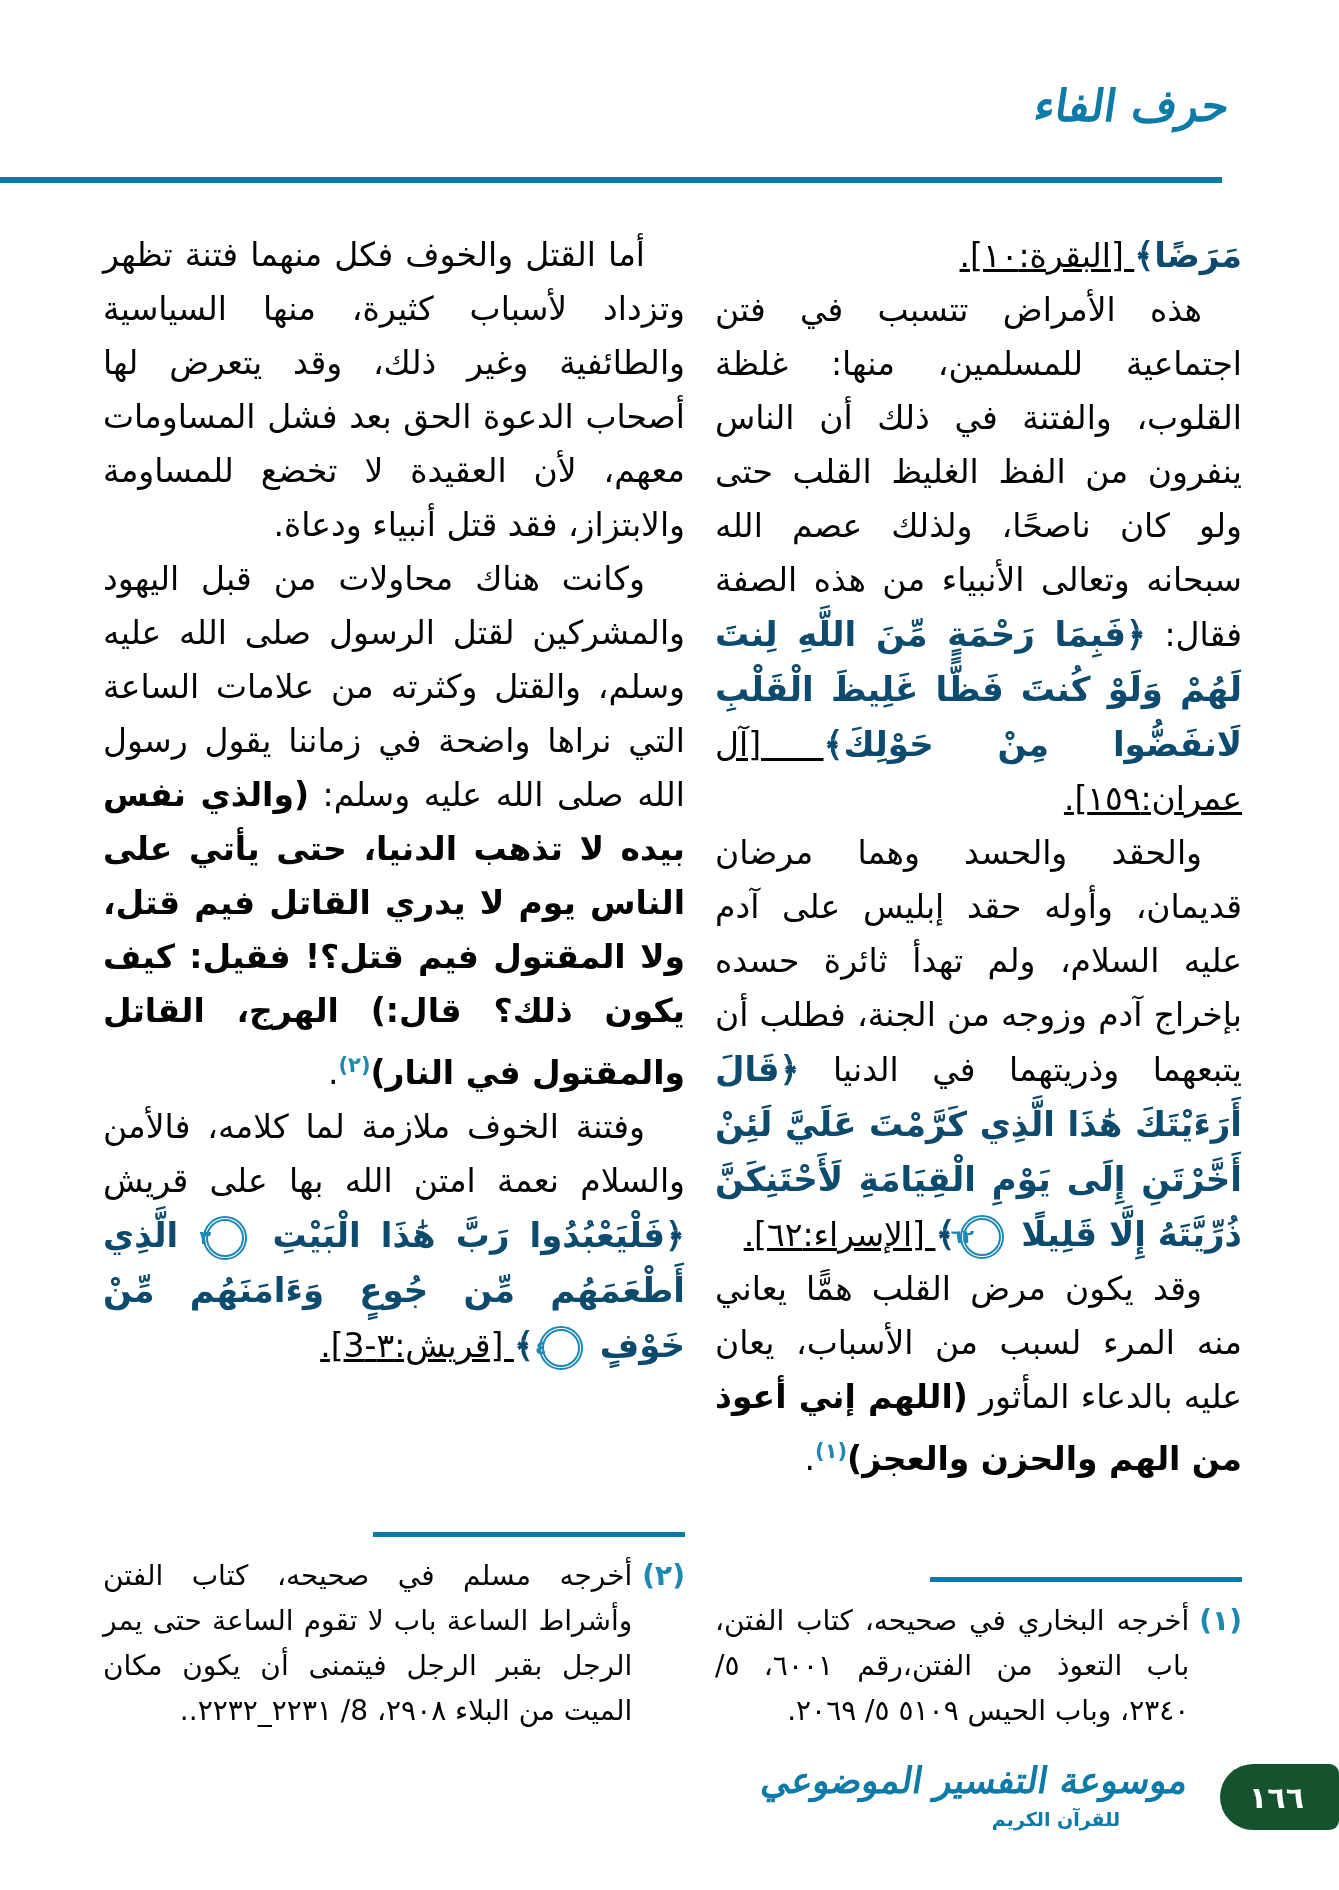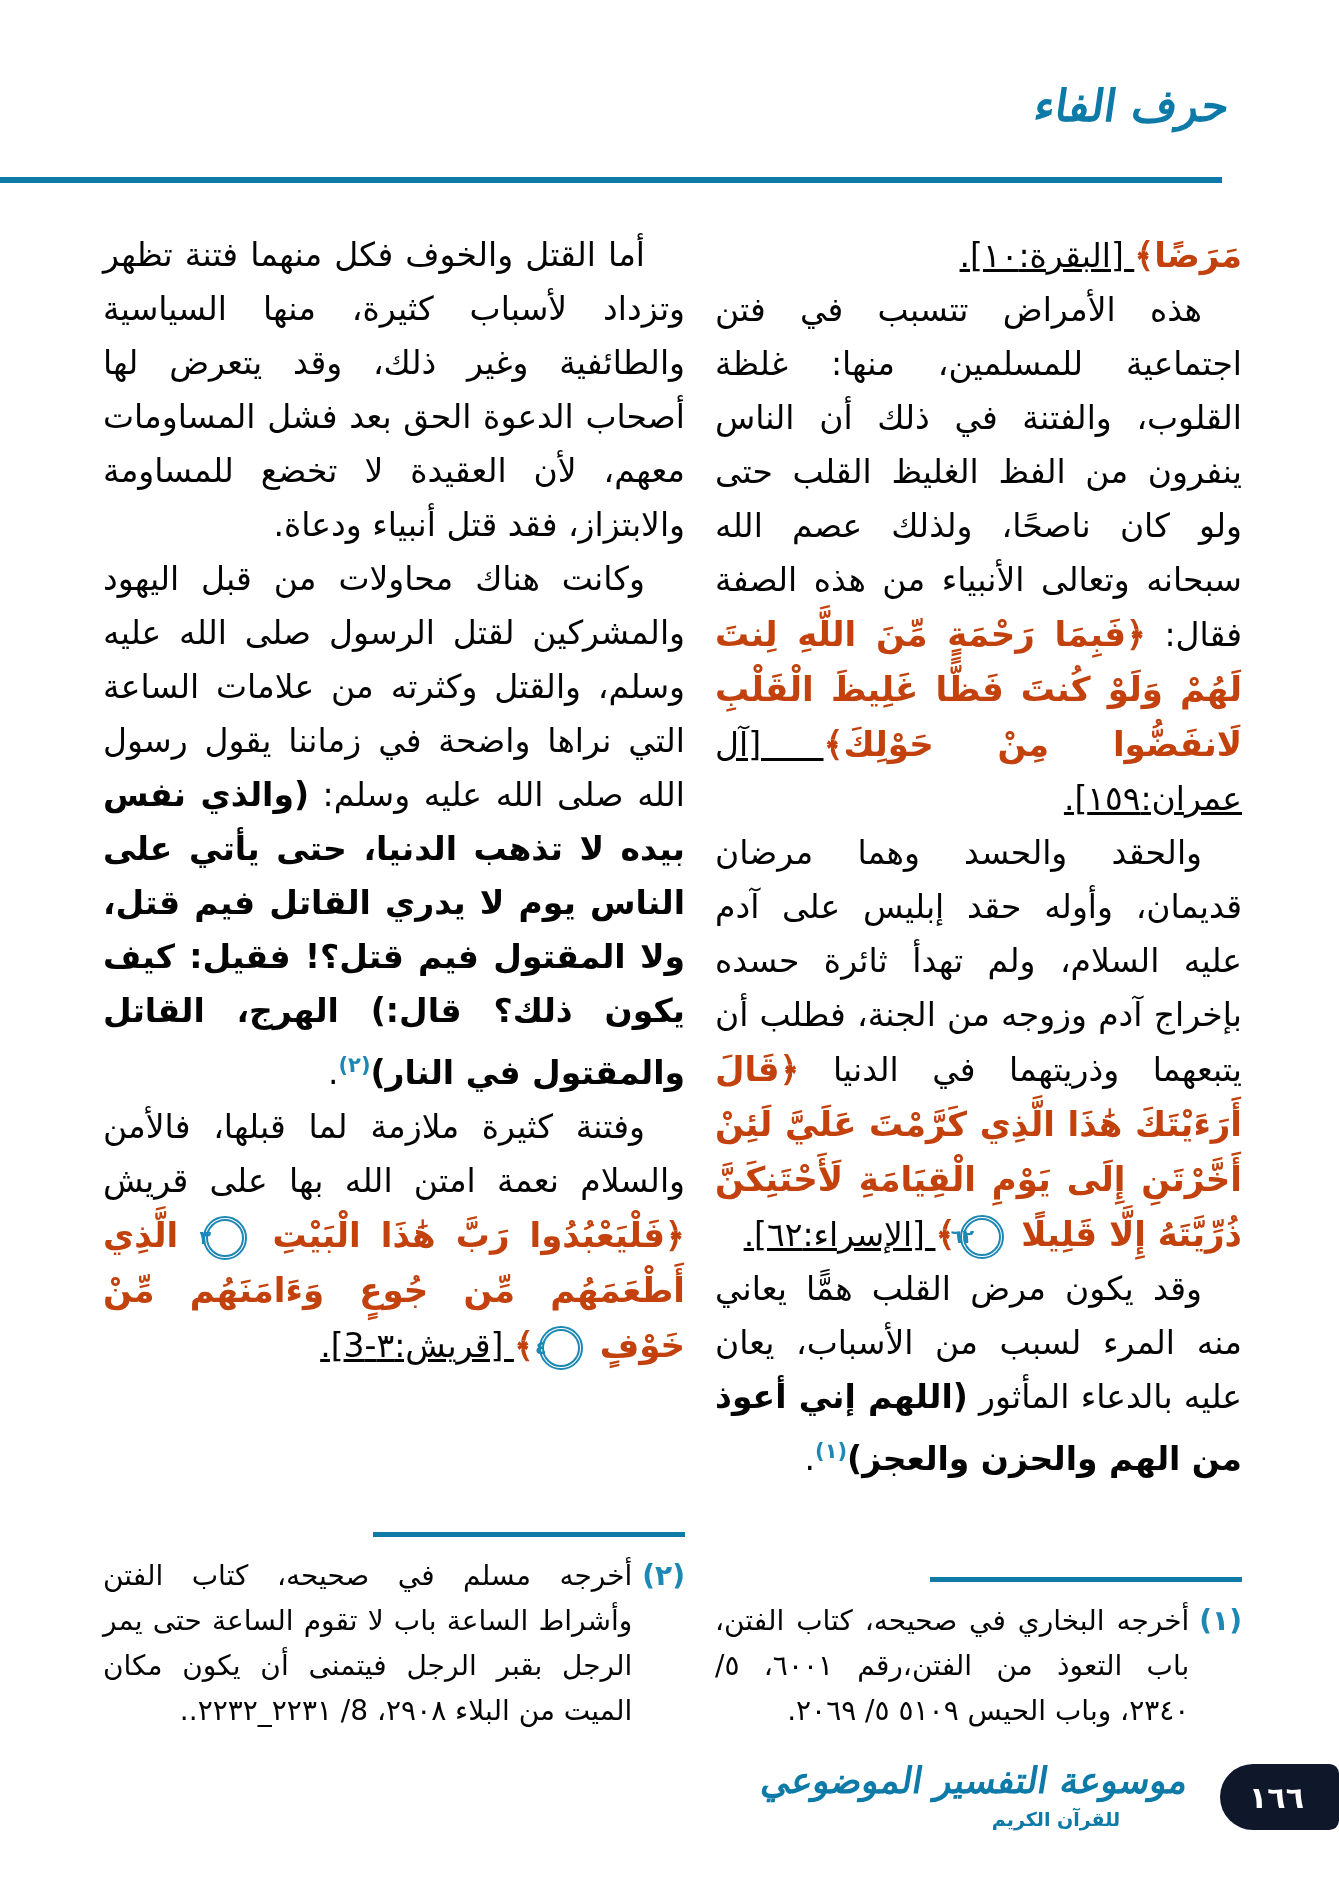--- a/index.html
+++ b/index.html
@@ -42,21 +42,21 @@
   .col-left{flex:1 1 auto;}
   p.body{
     margin:0;
     font-size:33px;
     line-height:54px;
     text-align:justify;
     color:#050505;
   }
   .indent{text-indent:40px;}
   .quran{
-    color:#c2410c;
+    color:#0c4a6e;
     font-weight:bold;
     font-size:34px;
   }
   .cite{color:#050505;text-decoration:underline;}
   .bold{font-weight:bold;}
   .fn-sup{
     color:#1e88b5;
     font-size:21px;
     vertical-align:super;
     font-weight:bold;
@@ -113,21 +113,21 @@
   }
   .logo-sub{
     font-size:19px;
     font-weight:bold;
     margin-top:5px;
   }
   .page-badge{
     position:absolute;
     top:1764px;right:0;
     width:119px;height:66px;
-    background:#0f172a;
+    background:#14532d;
     border-radius:34px 10px 10px 34px;
     display:flex;
     align-items:center;
     justify-content:center;
     color:#ffffff;
     font-size:30px;
     font-weight:bold;
     letter-spacing:9px;
     padding-right:6px;
     box-sizing:border-box;
@@ -166,21 +166,21 @@
     </section>
 
     <section class="col col-left">
       <p class="body indent">
         <span>أما القتل والخوف فكل منهما فتنة تظهر وتزداد لأسباب كثيرة، منها السياسية والطائفية وغير ذلك، وقد يتعرض لها أصحاب الدعوة الحق بعد فشل المساومات معهم، لأن العقيدة لا تخضع للمساومة والابتزاز، فقد قتل أنبياء ودعاة.</span>
       </p>
       <p class="body indent">
         <span>وكانت هناك محاولات من قبل اليهود والمشركين لقتل الرسول صلى الله عليه وسلم، والقتل وكثرته من علامات الساعة التي نراها واضحة في زماننا يقول رسول الله صلى الله عليه وسلم: </span><span class="bold">(والذي نفس بيده لا تذهب الدنيا، حتى يأتي على الناس يوم لا يدري القاتل فيم قتل، ولا المقتول فيم قتل؟! فقيل: كيف يكون ذلك؟ قال:) الهرج، القاتل والمقتول في النار)</span><span class="fn-sup">(٢)</span><span>.</span>
       </p>
       <p class="body indent">
-        <span>وفتنة كثيرة ملازمة لما قبلها، فالأمن والسلام نعمة امتن الله بها على قريش </span><span class="quran">﴿فَلْيَعْبُدُوا رَبَّ هَٰذَا الْبَيْتِ </span><span class="medallion">٣</span><span class="quran"> الَّذِي أَطْعَمَهُم مِّن جُوعٍ وَءَامَنَهُم مِّنْ خَوْفٍ </span><span class="medallion">٤</span><span class="quran">﴾</span><span class="cite"> [قريش:٣-3].</span>
+        <span>وفتنة الخوف ملازمة لما كلامه، فالأمن والسلام نعمة امتن الله بها على قريش </span><span class="quran">﴿فَلْيَعْبُدُوا رَبَّ هَٰذَا الْبَيْتِ </span><span class="medallion">٣</span><span class="quran"> الَّذِي أَطْعَمَهُم مِّن جُوعٍ وَءَامَنَهُم مِّنْ خَوْفٍ </span><span class="medallion">٤</span><span class="quran">﴾</span><span class="cite"> [قريش:٣-3].</span>
       </p>
       <div class="footnote-block">
         <div class="fn-rule"></div>
         <div class="footnote">
           <span class="fn-num">(٢)</span>
           <span class="fn-text">أخرجه مسلم في صحيحه، كتاب الفتن وأشراط الساعة باب لا تقوم الساعة حتى يمر الرجل بقبر الرجل فيتمنى أن يكون مكان الميت من البلاء ٢٩٠٨، 8/ ٢٢٣١_٢٢٣٢..</span>
         </div>
       </div>
     </section>
   </div>

